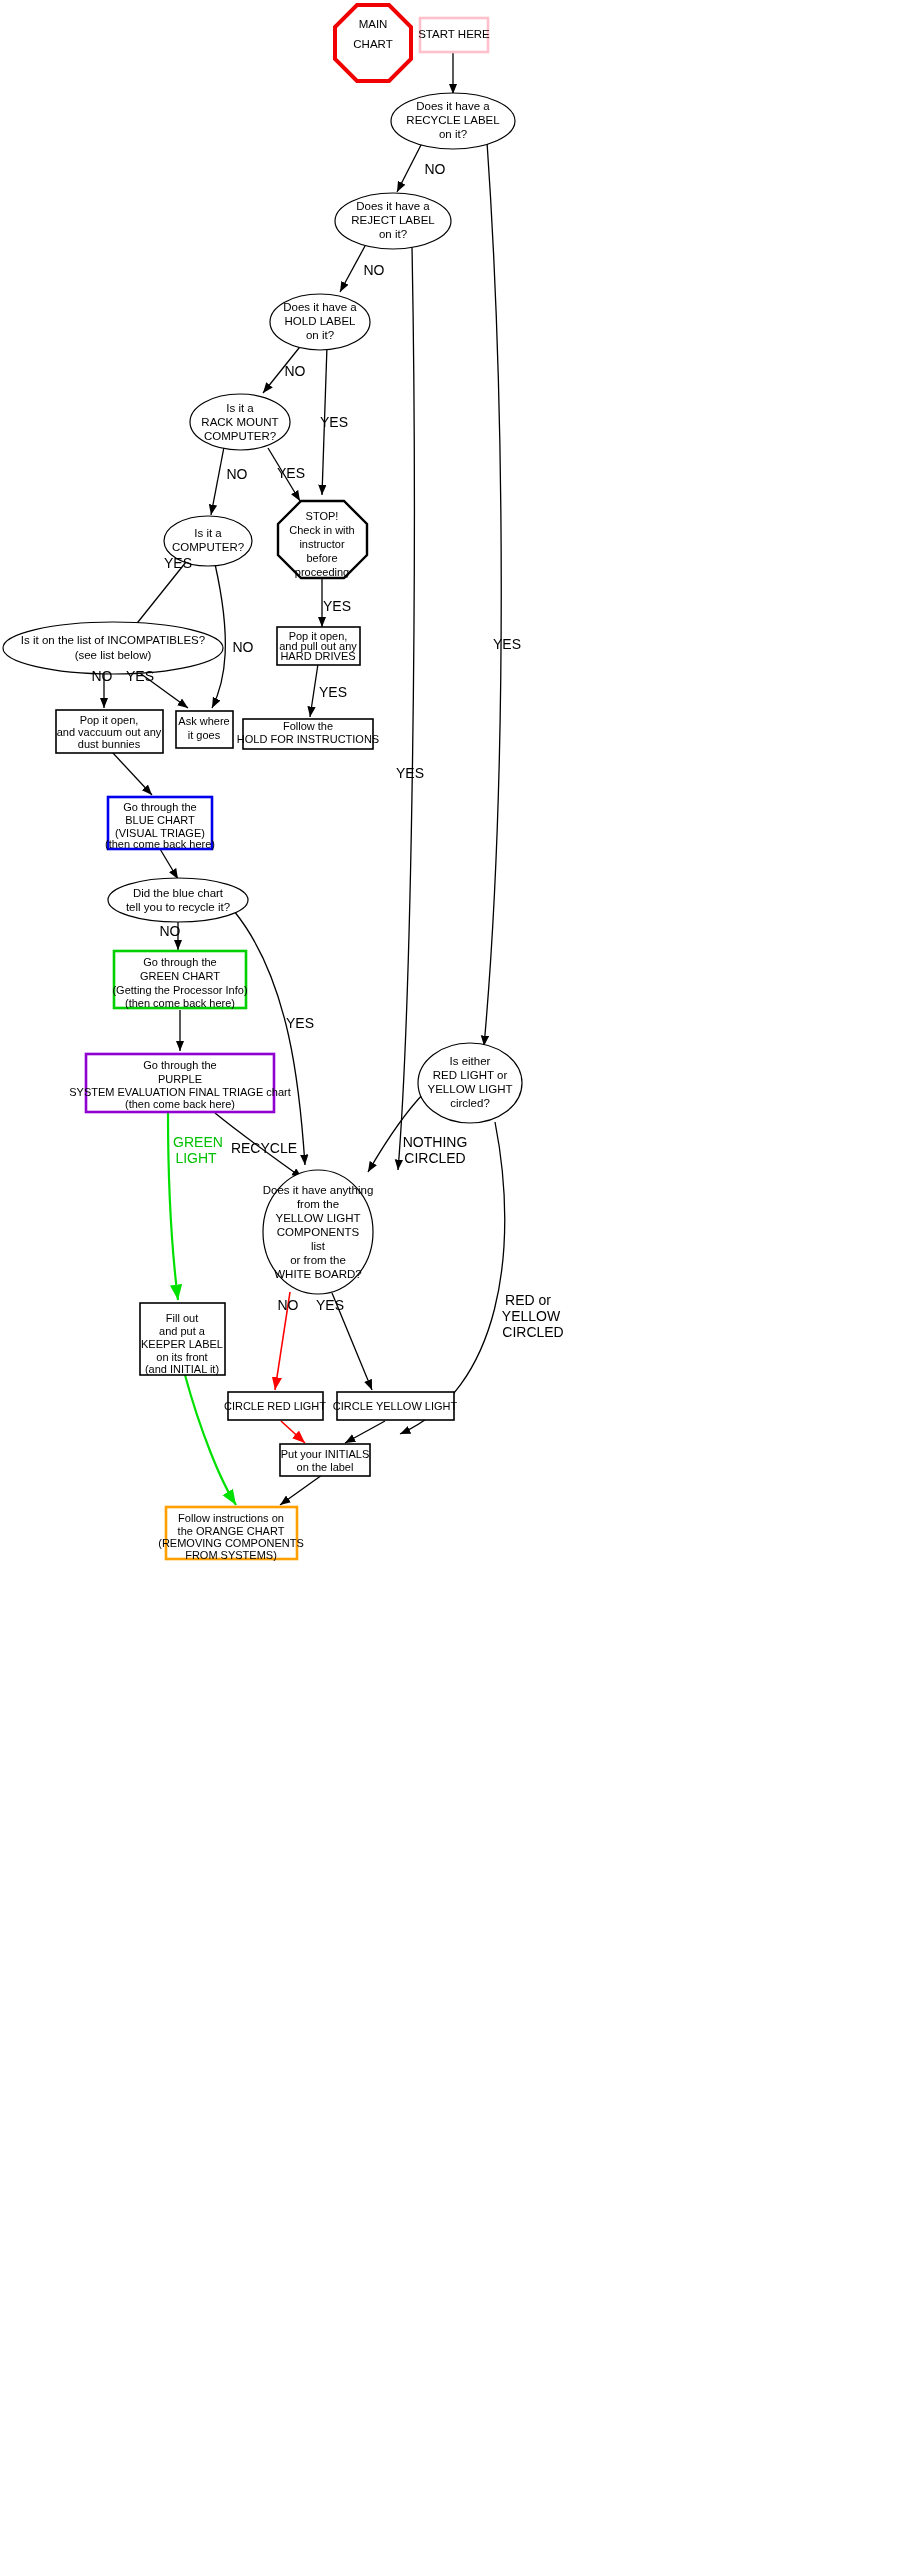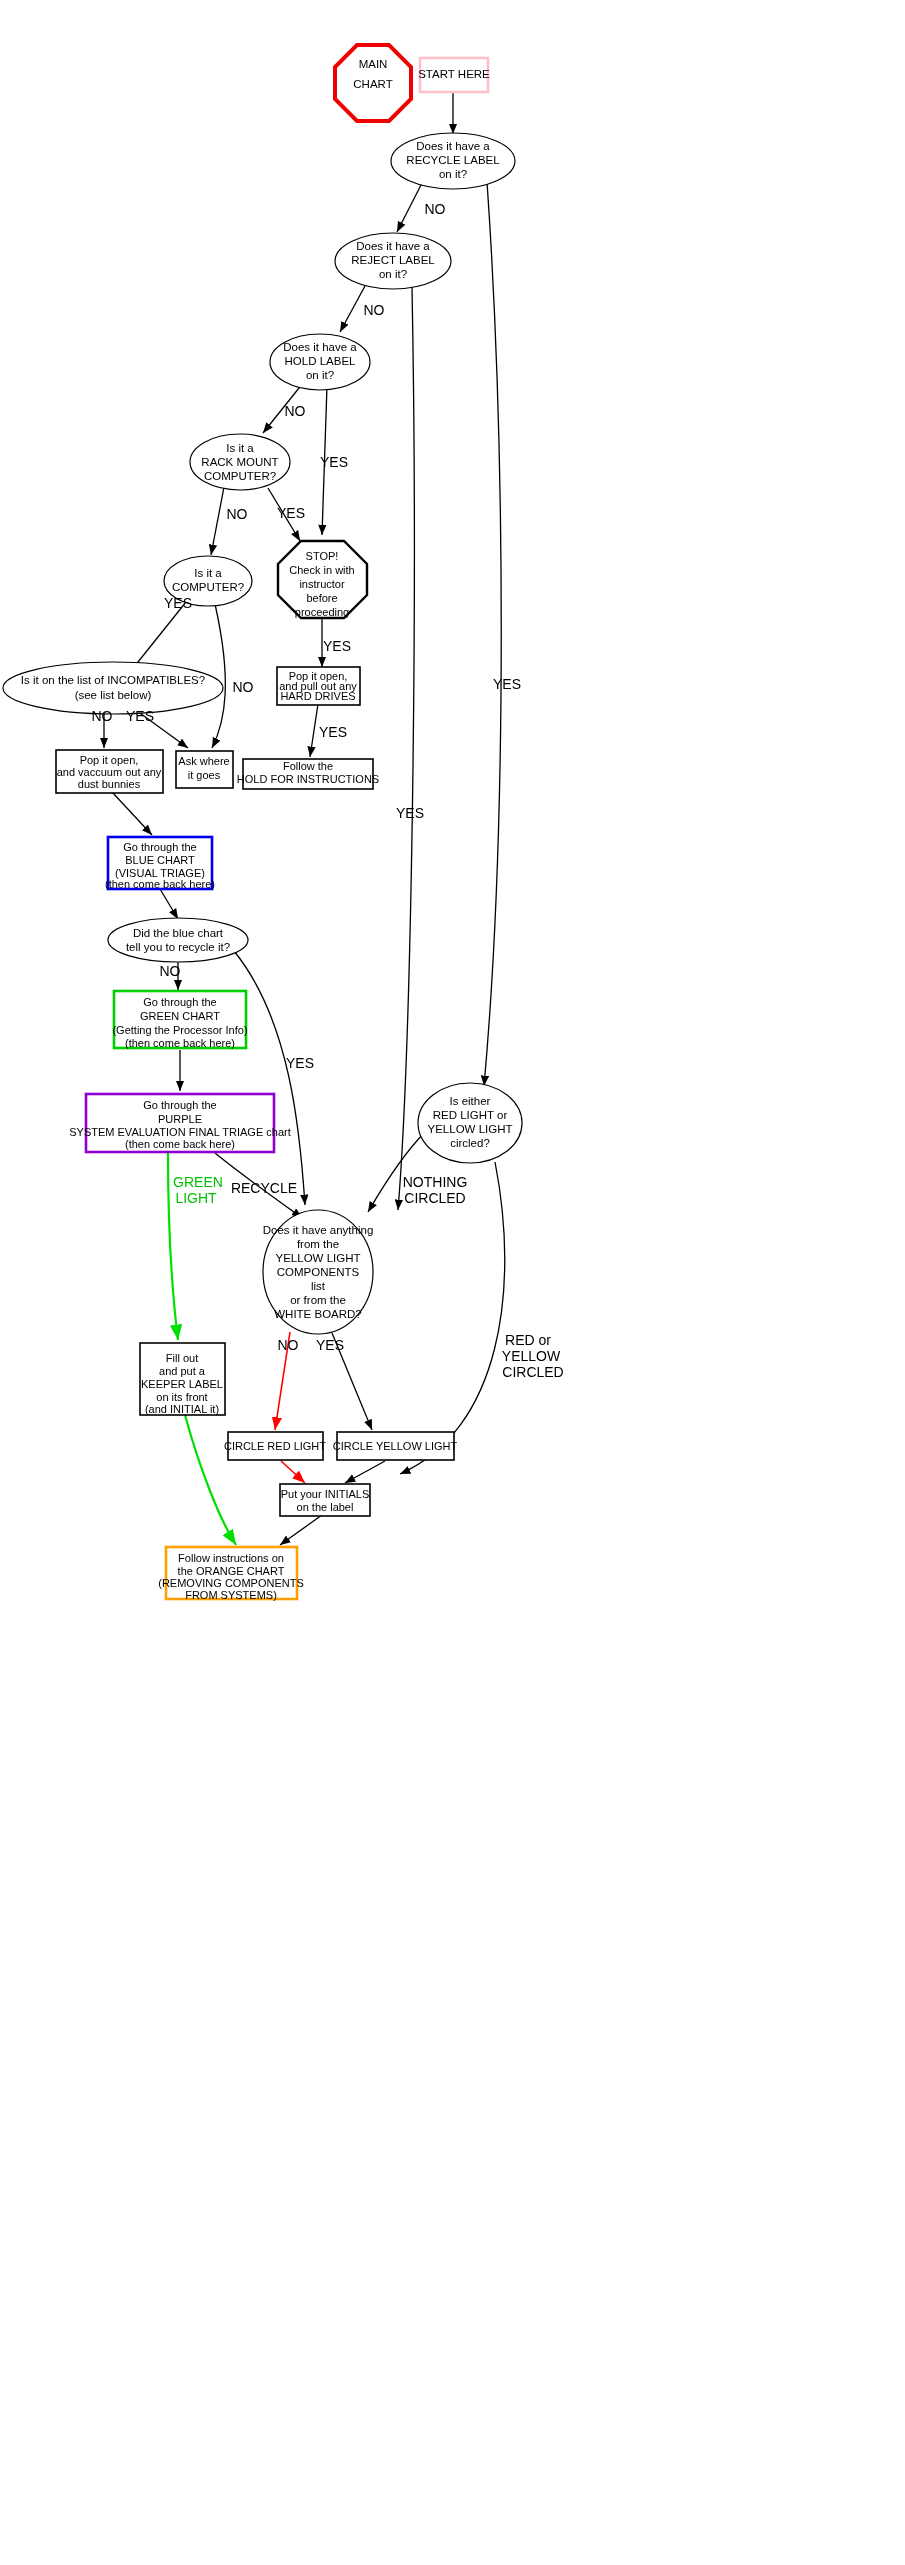--- a/index.html
+++ b/index.html
@@ -1,17 +1,17 @@
 <!DOCTYPE html>
 <html><head>
 <meta charset="utf-8">
 <style>
   html,body{margin:0;padding:0;background:#ffffff;}
   body{width:905px;height:2565px;font-family:"Liberation Sans",sans-serif;overflow:hidden;}
-  #chart-root{position:relative;width:905px;height:1922px;margin-top:40px;}
+  #chart-root{position:relative;width:905px;height:1922px;}
   svg{display:block;}
   text{font-family:"Liberation Sans",sans-serif;fill:#000000;}
   .node-text{font-size:11.5px;text-anchor:middle;dominant-baseline:middle;}
   .node-text-sm{font-size:11px;text-anchor:middle;dominant-baseline:middle;}
   .edge-label{font-size:14px;text-anchor:middle;dominant-baseline:middle;}
   .shape{fill:#ffffff;stroke:#000000;stroke-width:1.2;}
   .shape-box{fill:#ffffff;stroke:#000000;stroke-width:1.6;}
   .oct-main{fill:#ffffff;stroke:#f00000;stroke-width:4;}
   .oct-stop{fill:#ffffff;stroke:#000000;stroke-width:2.4;}
   .box-start{fill:#ffffff;stroke:#ffc0cb;stroke-width:2.6;}

